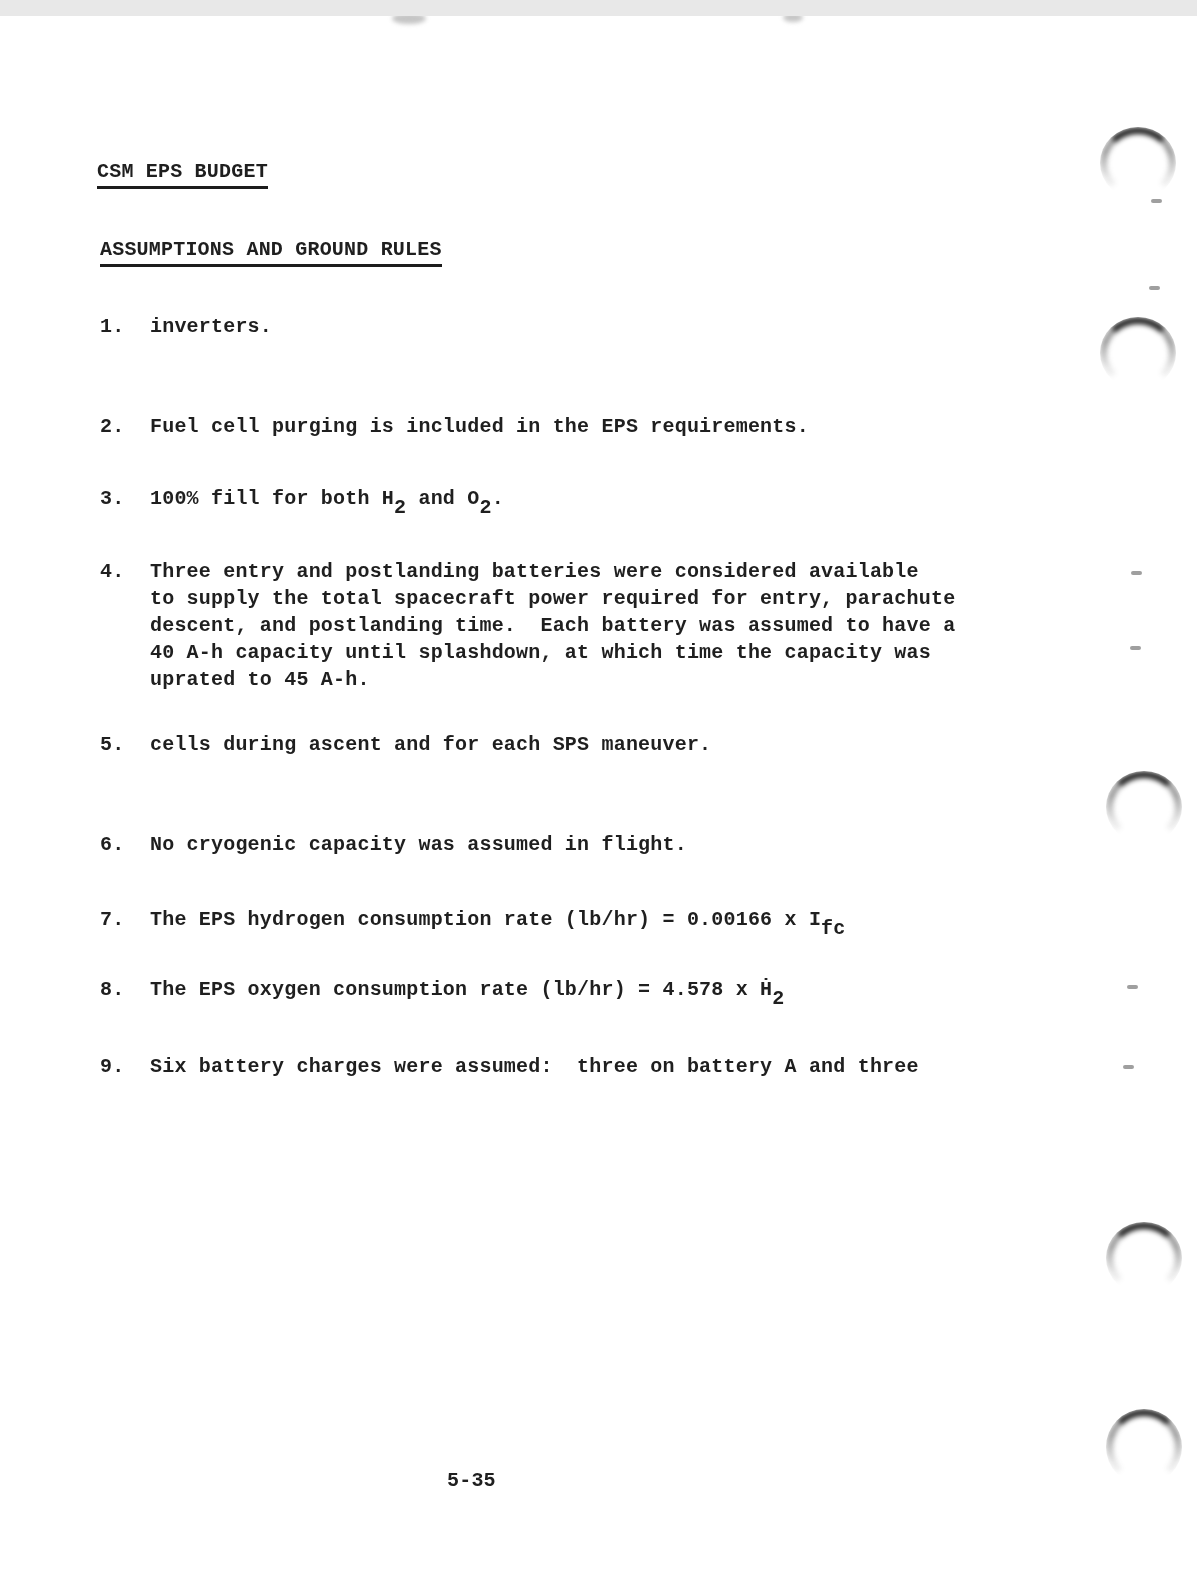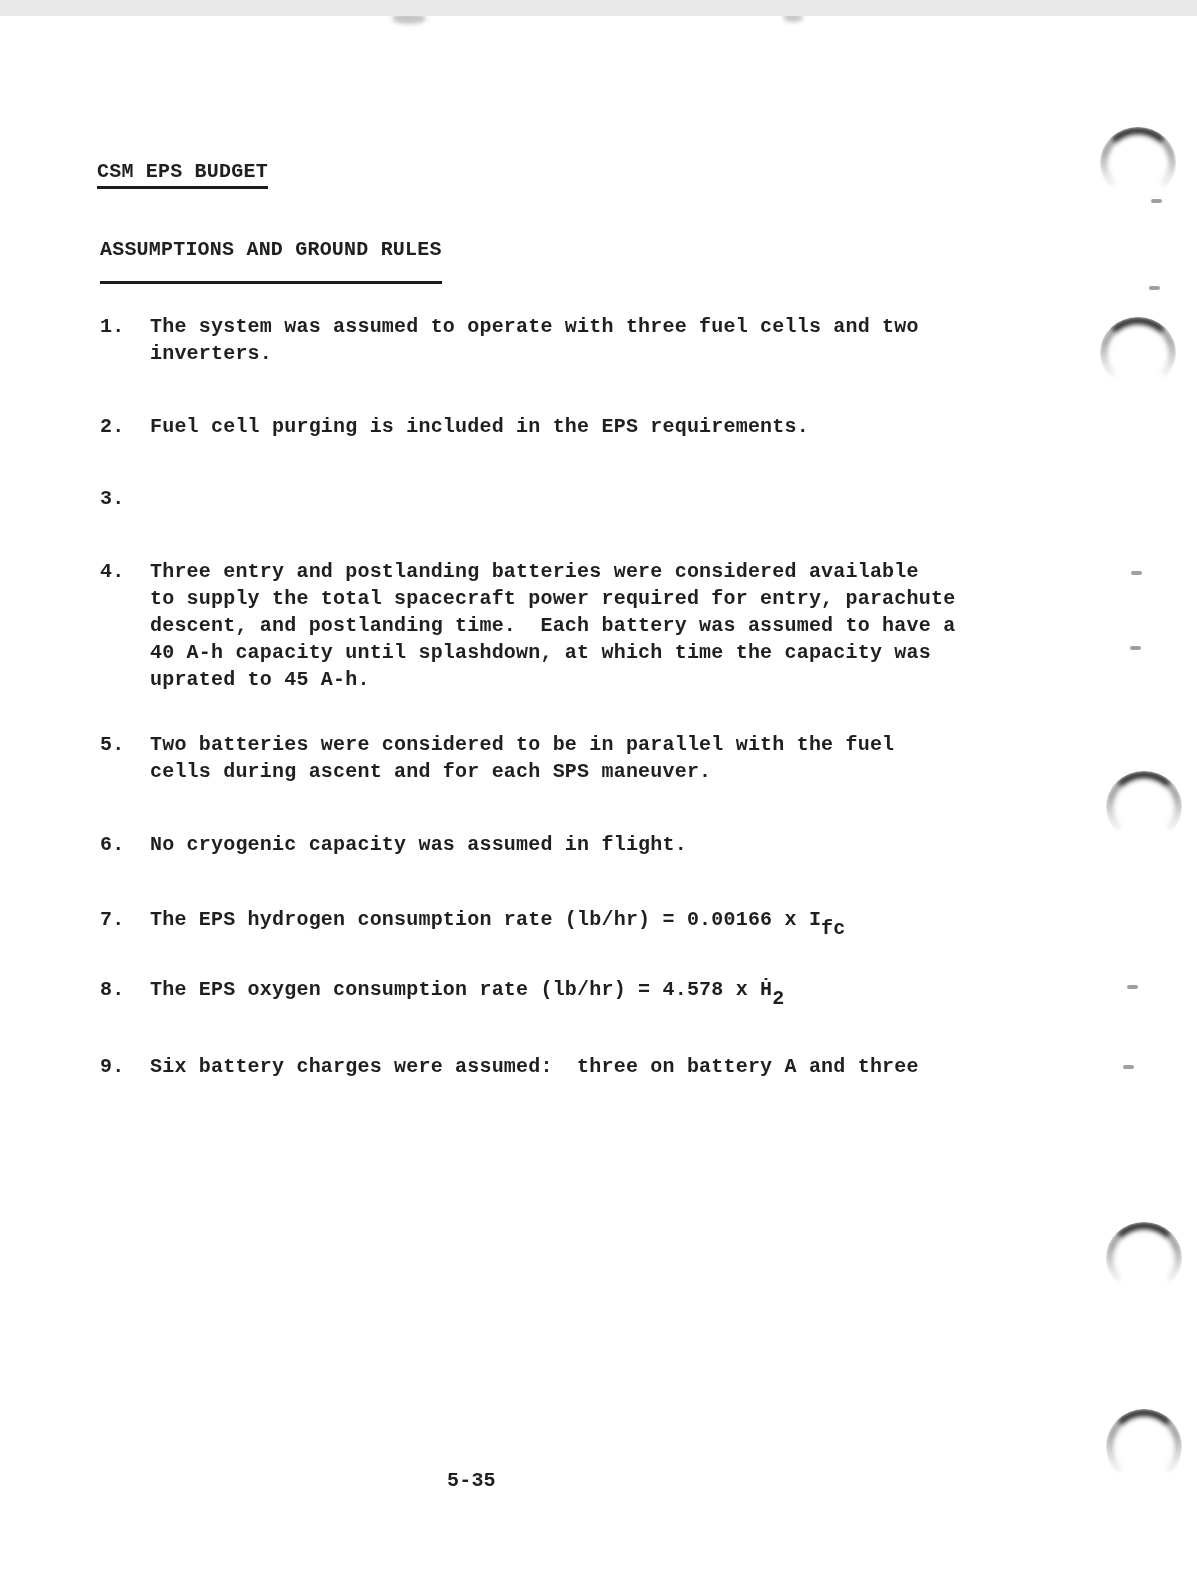--- a/index.html
+++ b/index.html
@@ -24,21 +24,21 @@
     display: inline-block;
     padding-bottom: 1px;
     border-bottom: 3px solid #1c1c1c;
     white-space: pre;
   }
   .section-heading {
     position: absolute;
     left: 100px;
     top: 220px;
     display: inline-block;
-    padding-bottom: 18px;
+    padding-bottom: 1px;
     border-bottom: 3px solid #1c1c1c;
     white-space: pre;
   }
   .list { position: absolute; left: 0; top: 0; width: 100%; height: 100%; }
   .item {
     position: absolute;
     left: 100px;
     display: flex;
     align-items: flex-start;
   }
@@ -109,36 +109,37 @@
 </head>
 <body>
 
 <div class="page">
   <span class="doc-title">CSM EPS BUDGET</span>
   <span class="section-heading">ASSUMPTIONS AND GROUND RULES</span>
 
   <div class="list">
       <div class="item">
         <span class="num">1.</span>
-        <div class="content"><div class="line"><span>The system was assumed to operate with three fuel cells and two</span></div><div class="line"><span>inverters.</span></div></div>
+        <div class="content"><div class="line"><span>inverters.</span></div></div>
       </div>
       <div class="item">
         <span class="num">2.</span>
         <div class="content"><div class="line"><span>Fuel cell purging is included in the EPS requirements.</span></div></div>
       </div>
       <div class="item">
         <span class="num">3.</span>
+        <div class="content"><div class="line"><span>100% fill for both H</span><span class="sub">2</span><span> and O</span><span class="sub">2</span><span>.</span></div></div>
       </div>
       <div class="item">
         <span class="num">4.</span>
         <div class="content"><div class="line"><span>Three entry and postlanding batteries were considered available</span></div><div class="line"><span>to supply the total spacecraft power required for entry, parachute</span></div><div class="line"><span>descent, and postlanding time.  Each battery was assumed to have a</span></div><div class="line"><span>40 A-h capacity until splashdown, at which time the capacity was</span></div><div class="line"><span>uprated to 45 A-h.</span></div></div>
       </div>
       <div class="item">
         <span class="num">5.</span>
-        <div class="content"><div class="line"><span>Two batteries were considered to be in parallel with the fuel</span></div><div class="line"><span>cells during ascent and for each SPS maneuver.</span></div></div>
+        <div class="content"><div class="line"><span>cells during ascent and for each SPS maneuver.</span></div></div>
       </div>
       <div class="item">
         <span class="num">6.</span>
         <div class="content"><div class="line"><span>No cryogenic capacity was assumed in flight.</span></div></div>
       </div>
       <div class="item">
         <span class="num">7.</span>
         <div class="content"><div class="line"><span>The EPS hydrogen consumption rate (lb/hr) = 0.00166 x I</span><span class="sub">fc</span></div></div>
       </div>
       <div class="item">

